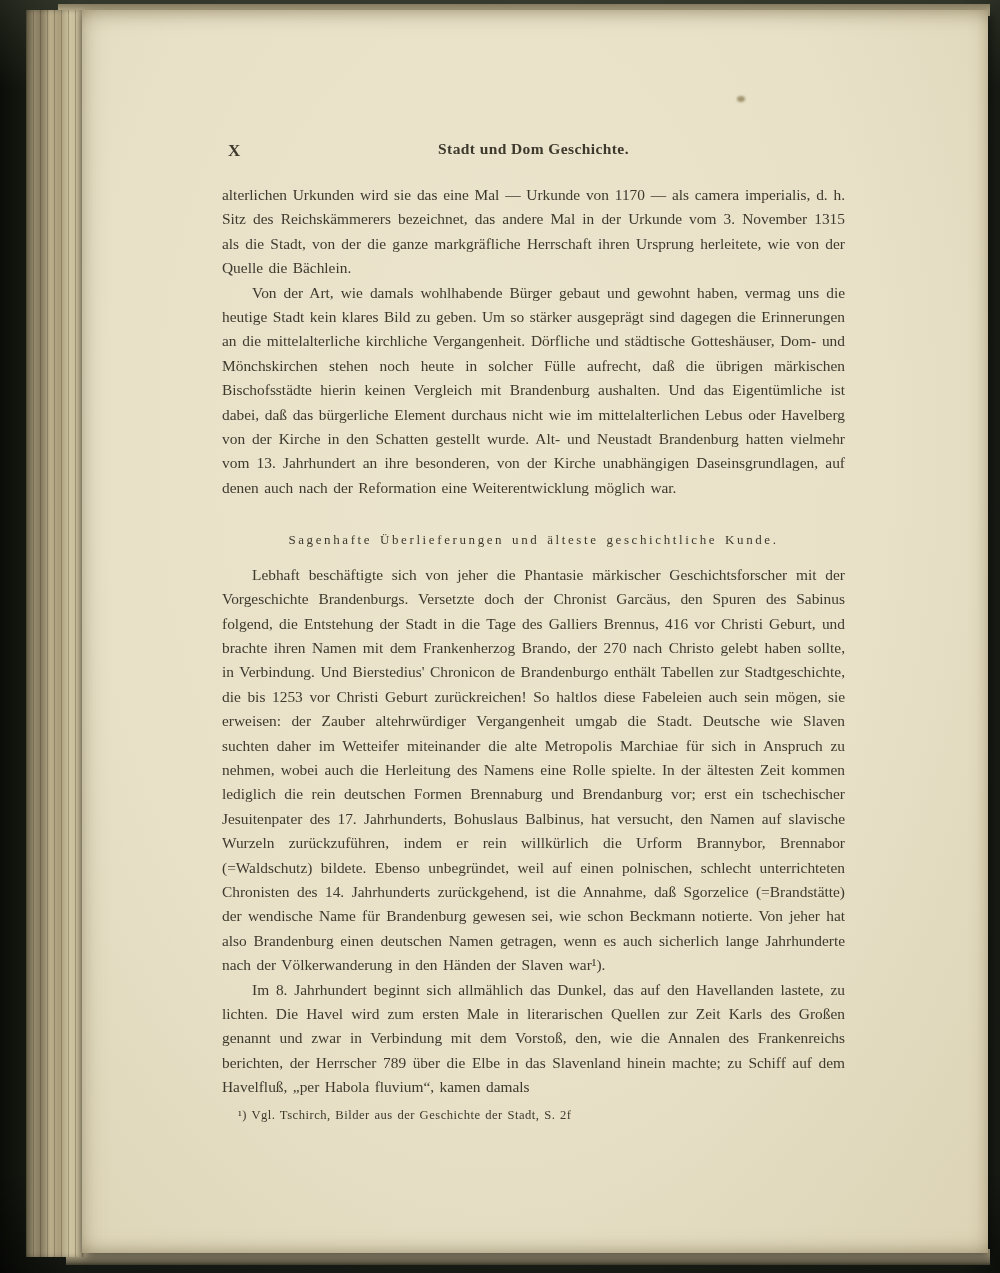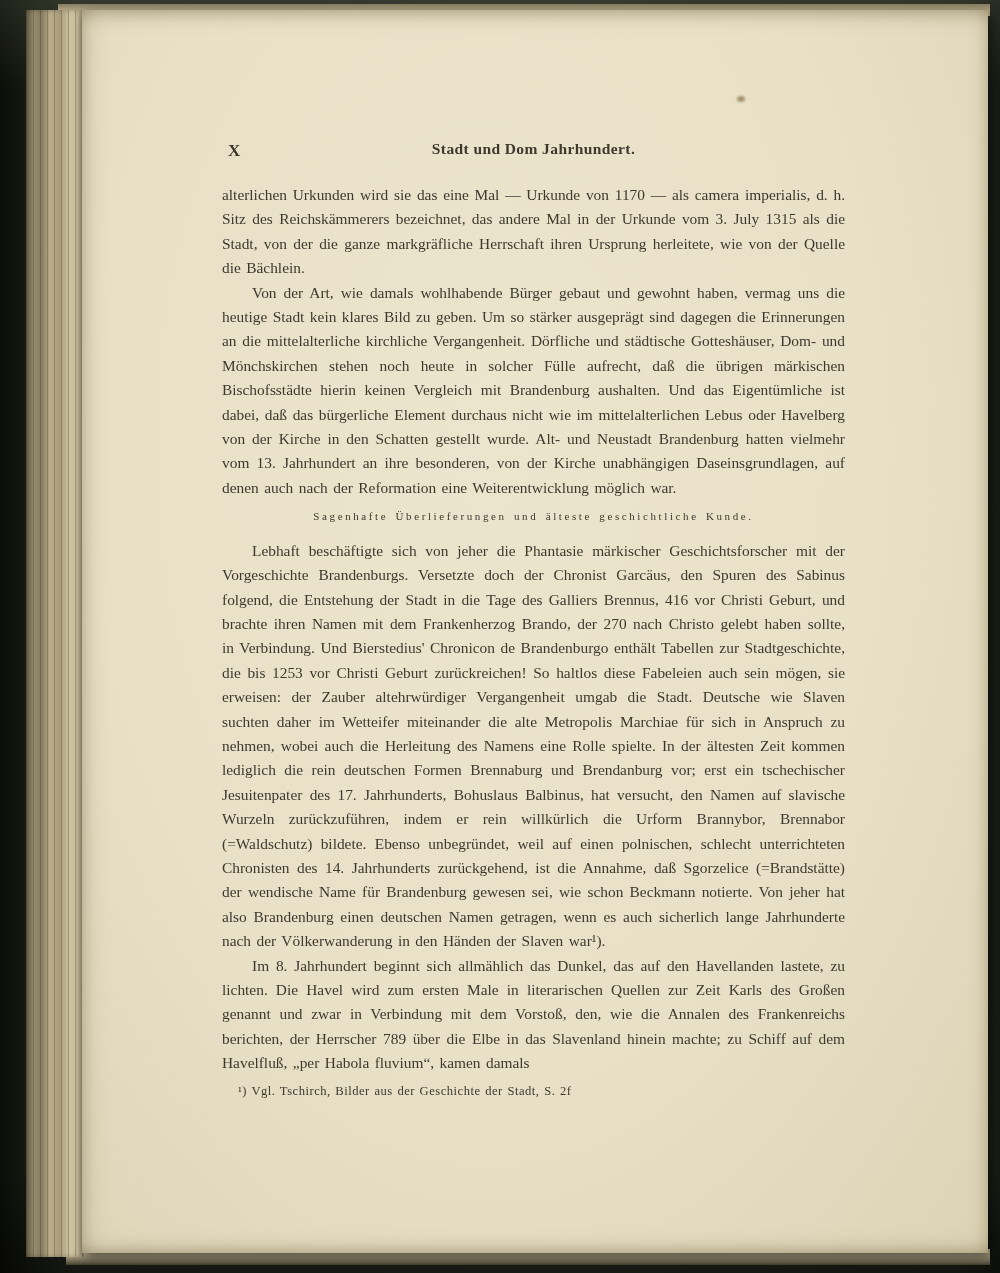--- a/index.html
+++ b/index.html
@@ -68,23 +68,23 @@
   .body {
     margin-top: 15px;
     font-size: 15.4px;
     line-height: 24.4px;
     text-align: justify;
     word-spacing: 1.6px;
   }
   .body p { margin: 0; }
   p.indent { text-indent: 30px; }
   .section-heading {
-    margin: 4px 0 10px;
+    margin: 28px 0 10px;
     text-align: center;
-    font-size: 11px;
+    font-size: 13px;
     letter-spacing: 2.6px;
     word-spacing: 2px;
   }
   .footnote {
     margin-top: 7px;
     font-size: 12.6px;
     letter-spacing: .5px;
     line-height: 17px;
     text-indent: 16px;
     text-align: left;
@@ -99,25 +99,25 @@
   <div class="top-edge"></div>
   <div class="bottom-edge"></div>
   <div class="fore-edge"></div>
 
   <div class="page">
 
     <div class="speck" style="left:655px; top:86px;"></div>
 
     <div class="header">
       <span class="page-num">X</span>
-      <div class="running-title">Stadt und Dom Jahrhundert.</div>
+      <div class="running-title">Stadt und Dom Geschichte.</div>
     </div>
 
     <div class="body">
-      <p>alterlichen Urkunden wird sie das eine Mal — Urkunde von 1170 — als camera imperialis, d. h. Sitz des Reichskämmerers bezeichnet, das andere Mal in der Urkunde vom 3. July 1315 als die Stadt, von der die ganze markgräfliche Herrschaft ihren Ursprung herleitete, wie von der Quelle die Bächlein.</p>
+      <p>alterlichen Urkunden wird sie das eine Mal — Urkunde von 1170 — als camera imperialis, d. h. Sitz des Reichskämmerers bezeichnet, das andere Mal in der Urkunde vom 3. November 1315 als die Stadt, von der die ganze markgräfliche Herrschaft ihren Ursprung herleitete, wie von der Quelle die Bächlein.</p>
       <p class="indent">Von der Art, wie damals wohlhabende Bürger gebaut und gewohnt haben, vermag uns die heutige Stadt kein klares Bild zu geben. Um so stärker ausgeprägt sind dagegen die Erinnerungen an die mittelalterliche kirchliche Vergangenheit. Dörfliche und städtische Gotteshäuser, Dom- und Mönchskirchen stehen noch heute in solcher Fülle aufrecht, daß die übrigen märkischen Bischofsstädte hierin keinen Vergleich mit Brandenburg aushalten. Und das Eigentümliche ist dabei, daß das bürgerliche Element durchaus nicht wie im mittelalterlichen Lebus oder Havelberg von der Kirche in den Schatten gestellt wurde. Alt- und Neustadt Brandenburg hatten vielmehr vom 13. Jahrhundert an ihre besonderen, von der Kirche unabhängigen Daseinsgrundlagen, auf denen auch nach der Reformation eine Weiterentwicklung möglich war.</p>
       <div class="section-heading">Sagenhafte Überlieferungen und älteste geschichtliche Kunde.</div>
       <p class="indent">Lebhaft beschäftigte sich von jeher die Phantasie märkischer Geschichtsforscher mit der Vorgeschichte Brandenburgs. Versetzte doch der Chronist Garcäus, den Spuren des Sabinus folgend, die Entstehung der Stadt in die Tage des Galliers Brennus, 416 vor Christi Geburt, und brachte ihren Namen mit dem Frankenherzog Brando, der 270 nach Christo gelebt haben sollte, in Verbindung. Und Bierstedius' Chronicon de Brandenburgo enthält Tabellen zur Stadtgeschichte, die bis 1253 vor Christi Geburt zurückreichen! So haltlos diese Fabeleien auch sein mögen, sie erweisen: der Zauber altehrwürdiger Vergangenheit umgab die Stadt. Deutsche wie Slaven suchten daher im Wetteifer miteinander die alte Metropolis Marchiae für sich in Anspruch zu nehmen, wobei auch die Herleitung des Namens eine Rolle spielte. In der ältesten Zeit kommen lediglich die rein deutschen Formen Brennaburg und Brendanburg vor; erst ein tschechischer Jesuitenpater des 17. Jahrhunderts, Bohuslaus Balbinus, hat versucht, den Namen auf slavische Wurzeln zurückzuführen, indem er rein willkürlich die Urform Brannybor, Brennabor (=Waldschutz) bildete. Ebenso unbegründet, weil auf einen polnischen, schlecht unterrichteten Chronisten des 14. Jahrhunderts zurückgehend, ist die Annahme, daß Sgorzelice (=Brandstätte) der wendische Name für Brandenburg gewesen sei, wie schon Beckmann notierte. Von jeher hat also Brandenburg einen deutschen Namen getragen, wenn es auch sicherlich lange Jahrhunderte nach der Völkerwanderung in den Händen der Slaven war¹).</p>
       <p class="indent">Im 8. Jahrhundert beginnt sich allmählich das Dunkel, das auf den Havellanden lastete, zu lichten. Die Havel wird zum ersten Male in literarischen Quellen zur Zeit Karls des Großen genannt und zwar in Verbindung mit dem Vorstoß, den, wie die Annalen des Frankenreichs berichten, der Herrscher 789 über die Elbe in das Slavenland hinein machte; zu Schiff auf dem Havelfluß, „per Habola fluvium“, kamen damals</p>
       <div class="footnote">¹) Vgl. Tschirch, Bilder aus der Geschichte der Stadt, S. 2f</div>
     </div>
 
   </div>
 </div>
 

